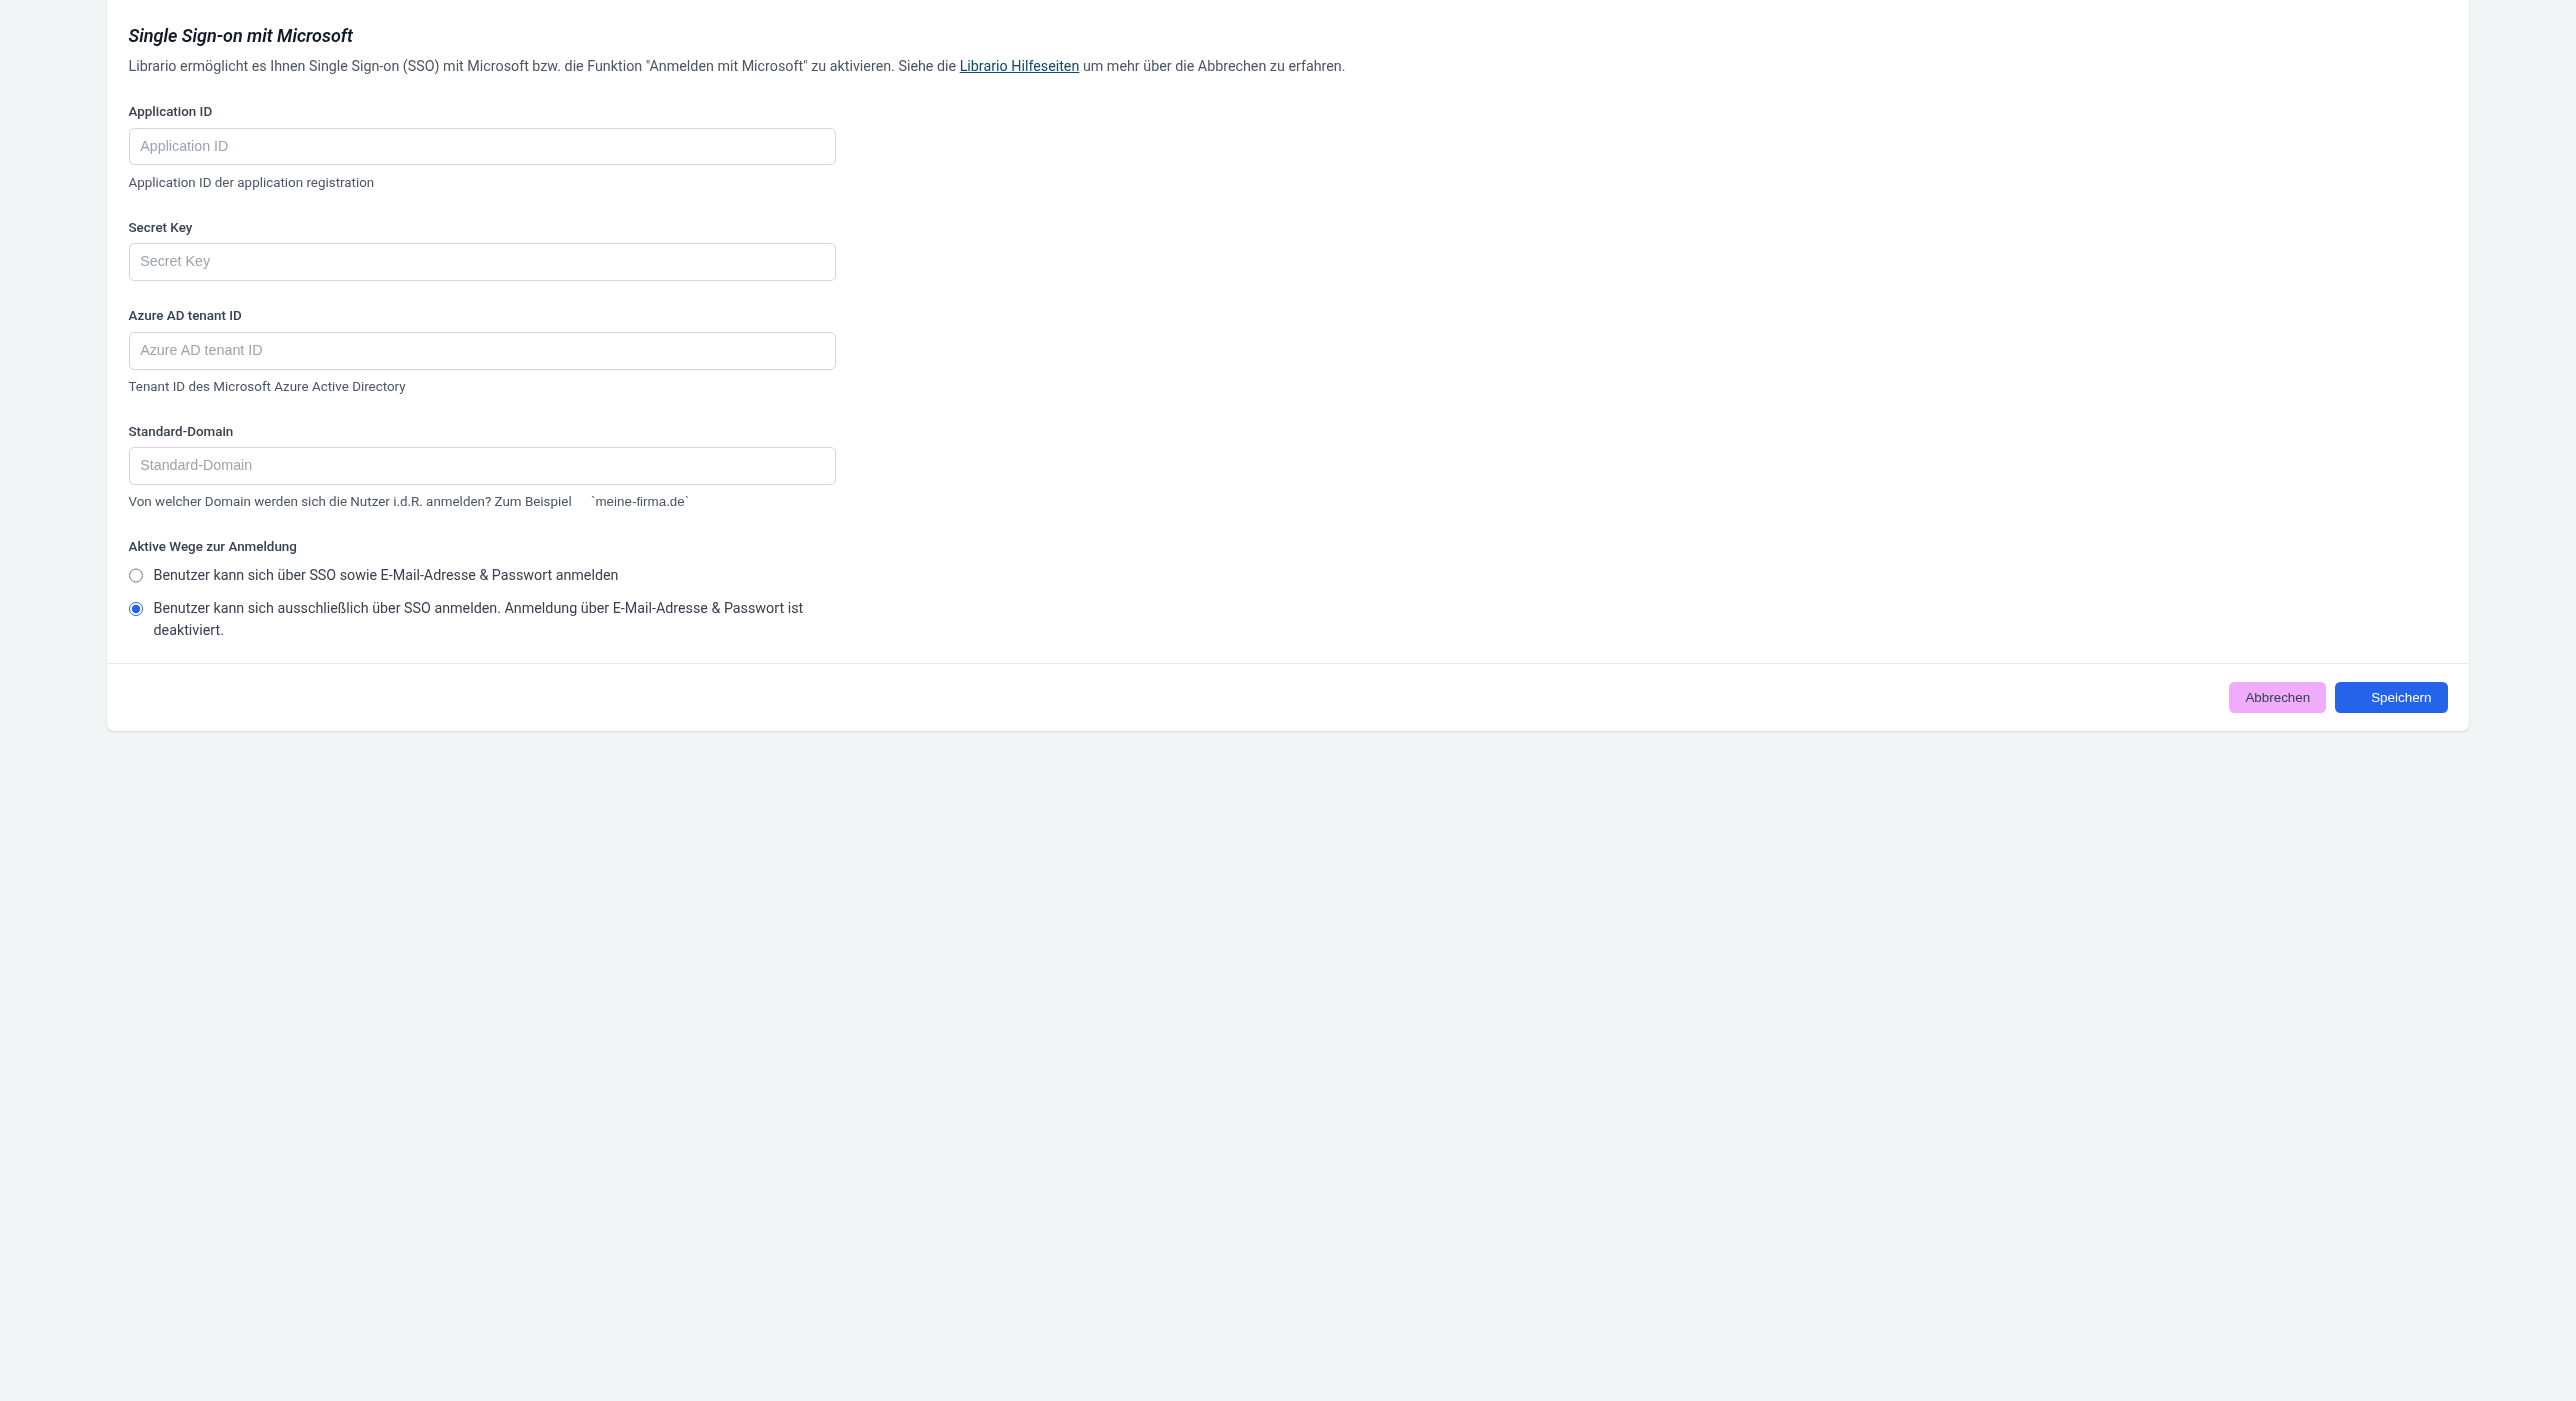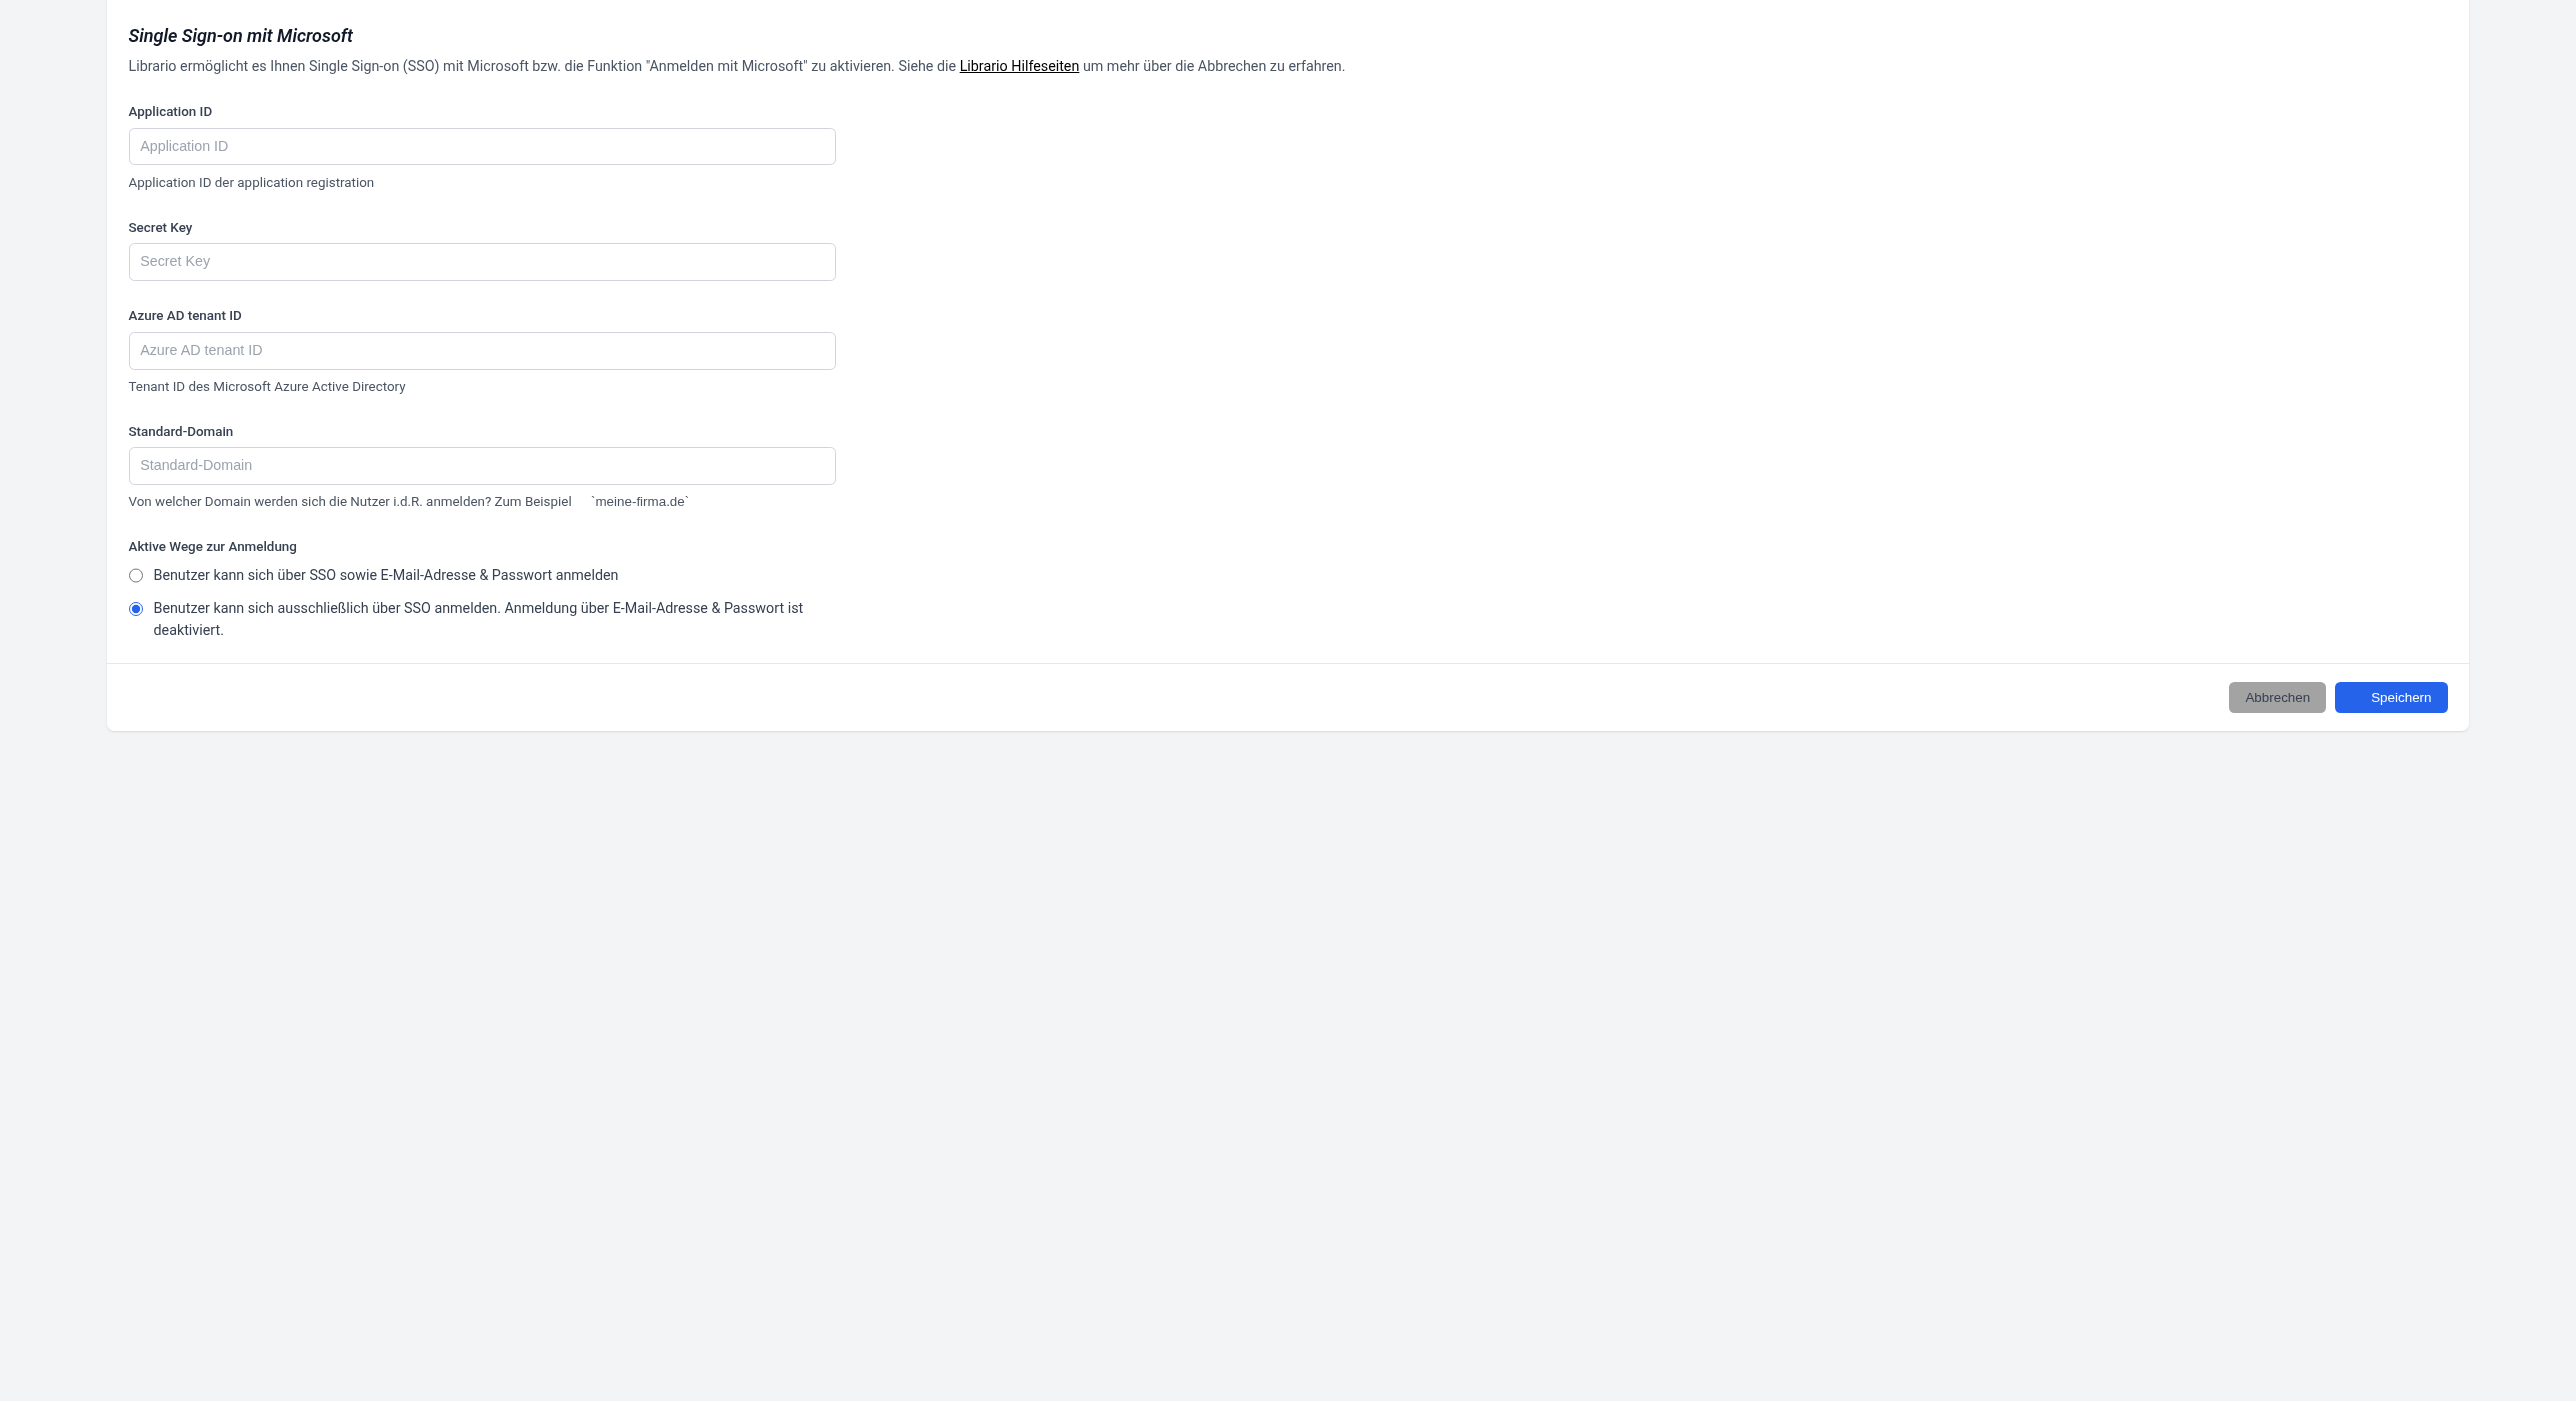--- a/index.html
+++ b/index.html
@@ -32,21 +32,21 @@
   color: #111827;
   margin-bottom: 7.2px;
   font-style: italic;
 }
 .intro {
   font-size: 14.3px;
   color: #4b5563;
   margin-bottom: 25px;
 }
 .intro a {
-  color: #000000;
+  color: #0c4a6e;
   text-decoration: underline;
 }
 .form-row {
   max-width: 707px;
 }
 .form-group {
   margin-bottom: 25px;
 }
 .form-label {
   display: block;
@@ -120,21 +120,21 @@
   align-items: center;
   justify-content: center;
   font-size: 13.4px;
   font-weight: 500;
   padding: 8px 16px;
   border-radius: 5.4px;
   cursor: pointer;
   border: none;
 }
 .btn-secondary {
-  background: #a3a3a3;
+  background: #f0abfc;
   color: #374151;
 }
 .btn-primary {
   background: #2563eb;
   color: #ffffff;
   padding-left: 36px;
 }
 </style>
 </head>
 <body>

